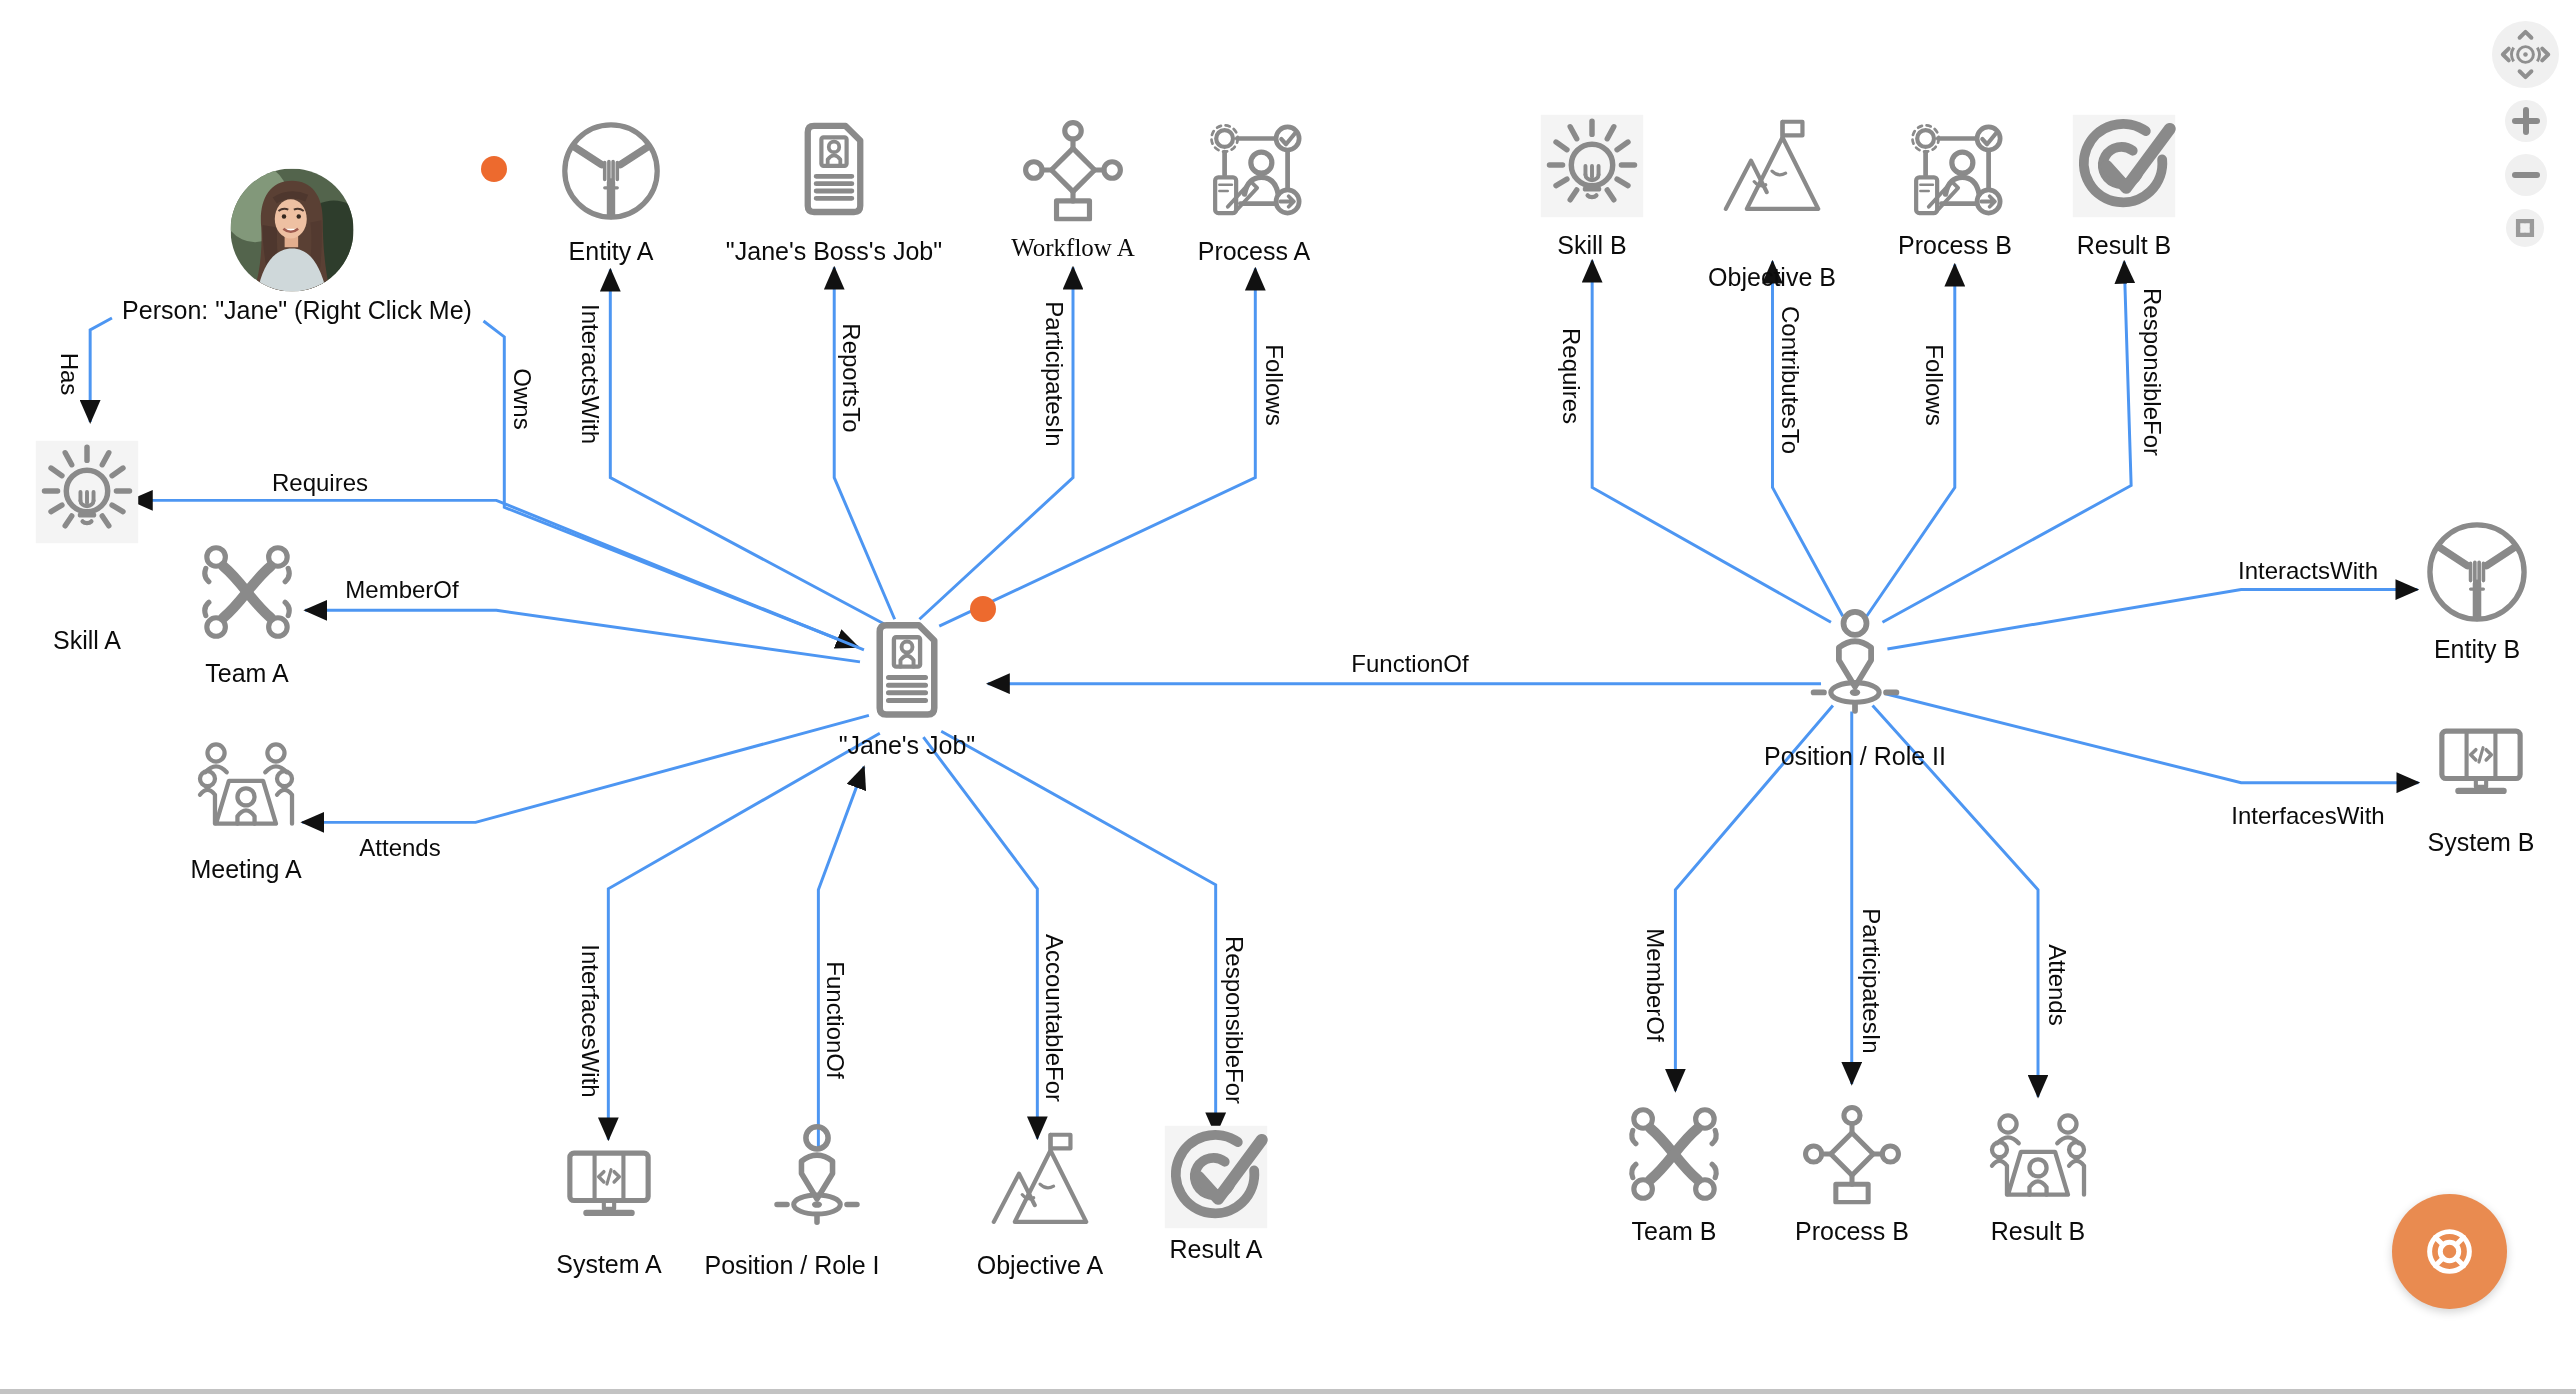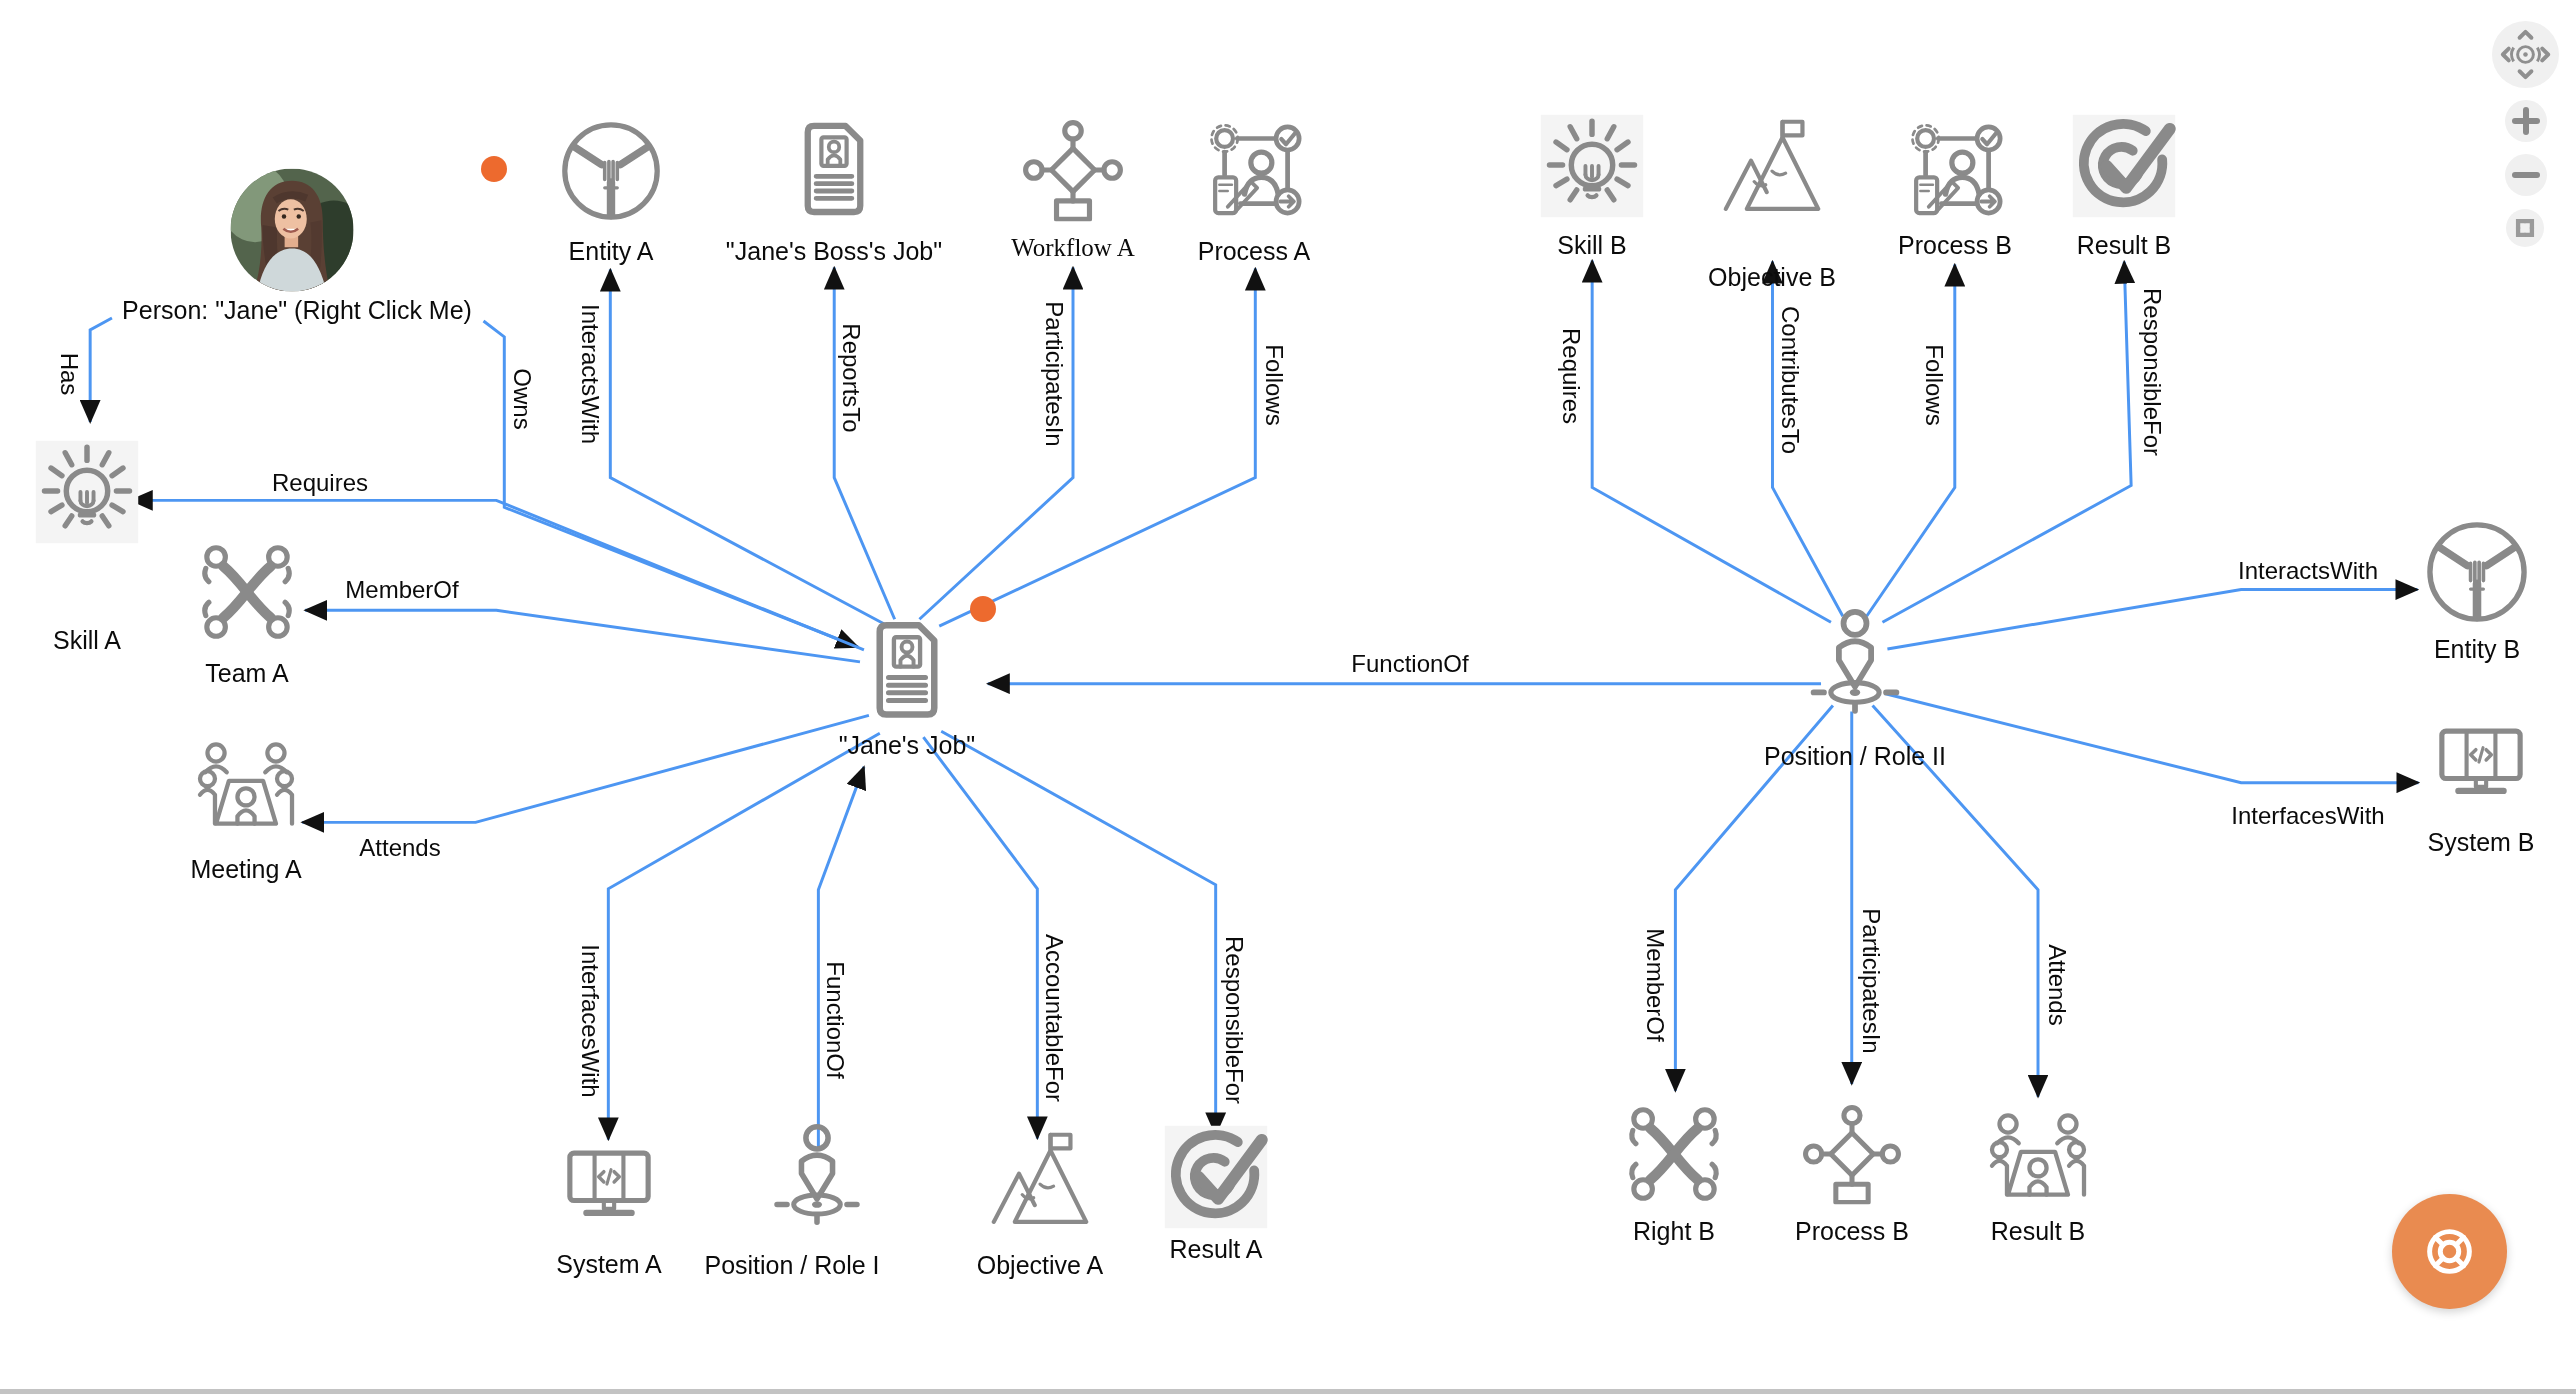--- a/index.html
+++ b/index.html
@@ -203,21 +203,21 @@
       <div>
         <svg class="nsvg" viewBox="0 0 100 100" style="height: 109px; width: 109px; left: 1216px; top: 1177px;">
           <use href="#icon-result"></use>
         </svg>
         <div class="node-label" style="left: 1216px; top: 1249px;">Result A</div>
       </div>
       <div>
         <svg class="nsvg" viewBox="0 0 100 100" style="height: 103px; width: 103px; left: 1674px; top: 1154px;">
           <use href="#icon-team"></use>
         </svg>
-        <div class="node-label" style="left: 1674px; top: 1231px;">Right B</div>
+        <div class="node-label" style="left: 1674px; top: 1231px;">Team B</div>
       </div>
       <div>
         <svg class="nsvg" viewBox="0 0 100 100" style="height: 101px; width: 101px; left: 1852px; top: 1154px;">
           <use href="#icon-workflow"></use>
         </svg>
         <div class="node-label" style="left: 1852px; top: 1231px;">Process B</div>
       </div>
       <div>
         <svg class="nsvg" viewBox="0 0 100 100" style="height: 107px; width: 107px; left: 2038px; top: 1154px;">
           <use href="#icon-meeting"></use>

